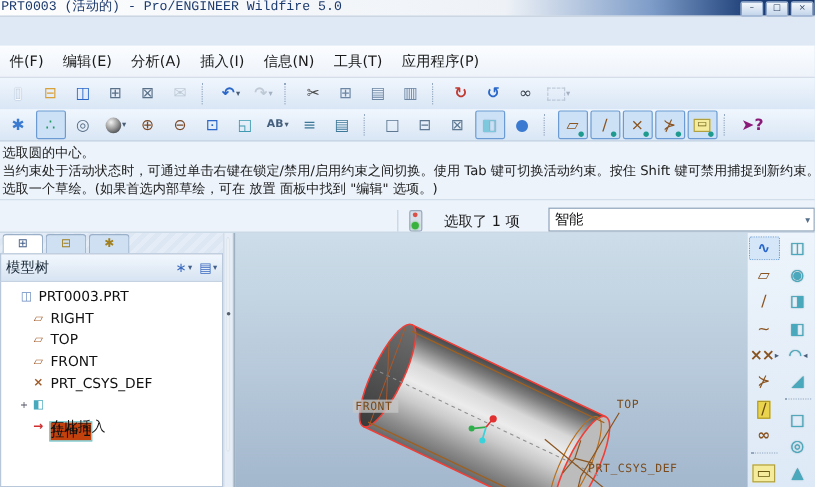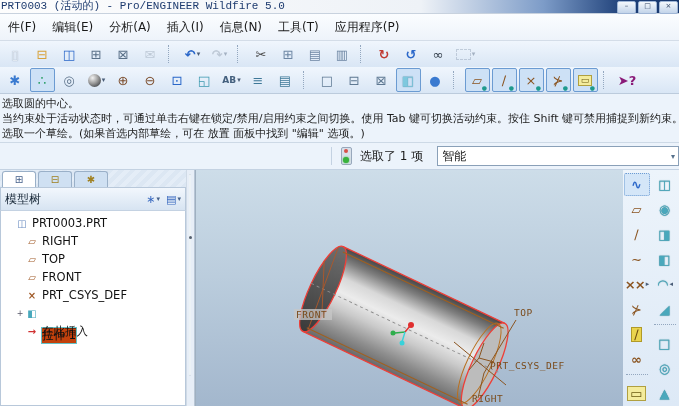--- a/index.html
+++ b/index.html
@@ -6,21 +6,21 @@
   body{width:679px;height:406px;overflow:hidden;font-family:"DejaVu Sans","Liberation Sans",sans-serif;background:#dfe9f5;}
   .win{width:679px;height:406px;display:flex;flex-direction:column;overflow:hidden;}
 
   
   .titlebar{height:13px;flex:0 0 13px;background:linear-gradient(90deg,#fdfdfd 0%,#eef2f7 62%,#7d9cc8 80%,#1d3f78 92%,#16366b 100%);display:flex;align-items:flex-end;position:relative;border-bottom:1px solid #c8d2de;}
   .title-text{font-size:11px;color:#1c3a6e;padding-left:1px;white-space:nowrap;line-height:13px;font-family:Liberation Mono, monospace;}
   .win-controls{position:absolute;right:1px;top:1px;display:flex;gap:2px;}
   .wc{width:17px;height:11px;border:1px solid #9fb6d6;border-radius:2px;background:linear-gradient(#f4f8fc,#c2d4ea);font-size:7px;line-height:9px;text-align:center;color:#2a3e5e;}
 
   
-  .menubar{height:26px;flex:0 0 26px;background:linear-gradient(#fbfdff,#eef3fa);display:flex;align-items:center;border-bottom:1px solid #d4dde8;}
+  .menubar{height:26px;flex:0 0 26px;background:linear-gradient(#fbfdff,#eef3fa);display:flex;align-items:center;border-bottom:1px solid #d4dde8;margin-top:24px;}
   .menu-item{font-size:12px;color:#1a1a1a;padding:3px 8px;cursor:default;}
 
   
   .tbrow{height:26px;flex:0 0 26px;background:linear-gradient(#f0f6fd,#d9e6f5);display:flex;align-items:center;padding-left:2px;}
   .tbrow2{border-bottom:1px solid #bccbdc;}
   .tb{width:23px;height:22px;margin:0 1px;display:flex;align-items:center;justify-content:center;border:1px solid transparent;border-radius:2px;position:relative;}
   .tb[data-state="on"]{background:#cde1f6;border:1px solid #6b9bd2;}
   .tb[data-disabled="true"]{opacity:.42;}
   .tb[data-kind="sep"]{width:6px;border:none;border-left:1px dotted #93a7bf;height:18px;margin:0 4px;border-radius:0;}
   .g{font-size:13px;color:#46688e;line-height:1;}
@@ -54,21 +54,21 @@
   [data-name="spin-center-icon"]{color:#3a7ad0;}
   [data-name="plane-display-icon"],[data-name="axis-display-icon"],[data-name="point-display-icon"],[data-name="csys-display-icon"]{color:#8a5420;}
   [data-name="annotation-display-icon"]{background:#f4ec9c;border:1px solid #b0a040;color:#6a5a10;font-size:9px;padding:0 2px;}
   [data-name="context-help-icon"]{color:#8a1a78;font-weight:bold;}
 
   
   .msg-area{height:46px;flex:0 0 46px;background:#ecf3fb;border-bottom:1px solid #cdd9e6;padding:2px 0 0 2px;overflow:hidden;}
   .msg-line{font-size:11px;line-height:15px;color:#1c1c1c;white-space:nowrap;}
 
   
-  .status-row{height:26px;flex:0 0 26px;background:#ecf3fb;display:flex;align-items:center;border-bottom:1px solid #c4d2e2;}
+  .status-row{height:26px;flex:0 0 26px;background:#ecf3fb;display:flex;align-items:flex-end;border-bottom:1px solid #c4d2e2;gap:10px;}
   .traffic-wrap{margin-left:331px;border-left:1px solid #c4d2e2;padding:0 8px 0 9px;}
   .traffic{width:9px;height:16px;background:#d8e0ea;border:1px solid #98a8bc;border-radius:2px;position:relative;}
   .traffic::before{content:"";position:absolute;top:1px;left:2px;width:4px;height:4px;border-radius:50%;background:#d85048;}
   .traffic::after{content:"";position:absolute;bottom:1px;left:1px;width:6px;height:6px;border-radius:50%;background:#38b23c;box-shadow:0 0 2px #38b23c;}
   .sel-status{font-size:12px;color:#1a1a1a;margin-right:14px;white-space:nowrap;}
   .filter-combo{width:238px;height:18px;background:#fff;border:1px solid #8aa0b8;display:flex;align-items:center;font-size:12px;padding-left:4px;color:#111;justify-content:space-between;}
   .filter-combo .arr{font-size:8px;color:#55708c;padding-right:3px;}
 
   
   .main{flex:1;display:flex;overflow:hidden;}

